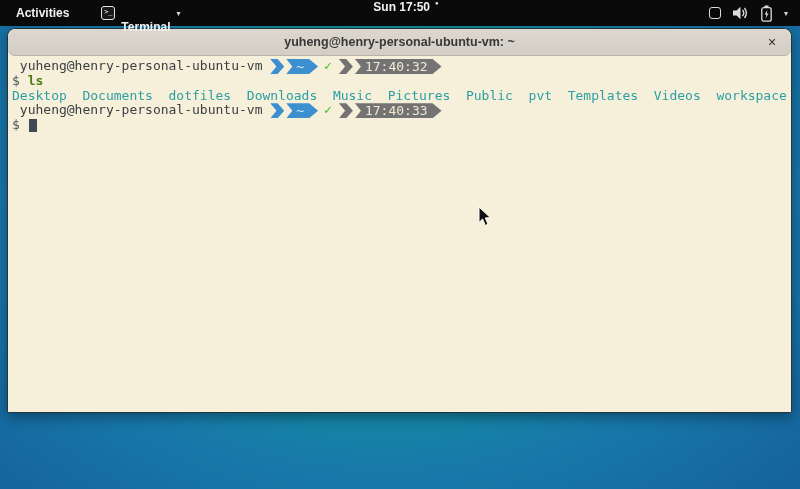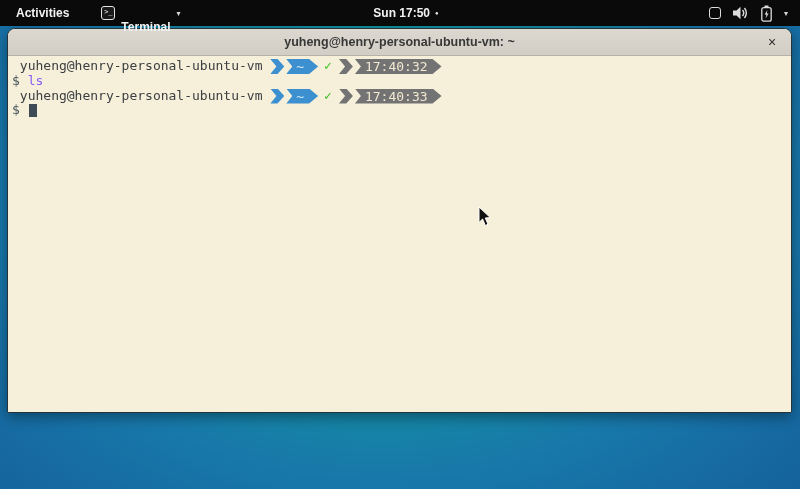--- a/index.html
+++ b/index.html
@@ -22,55 +22,55 @@
   .app-btn { display:flex; align-items:center; gap:6px; margin-left:14px; }
   .term-ico {
     width:14px; height:14px; border:1px solid #e4e4e4; border-radius:3px;
     font-family:"DejaVu Sans Mono", monospace; font-size:7px; line-height:11px;
     color:#fff; text-align:center; display:inline-block; background:#1a1a1a;
   }
   .app-label { font-weight:700;margin-top:27px; }
   .caret { font-size:8px; color:#d8d8d8; }
   .tb-center {
     position:absolute; left:0; right:0; top:0; height:26px;
-    display:flex; align-items:center; justify-content:center; gap:5px;
+    display:flex; justify-content:center; gap:5px;
     font-weight:700; pointer-events:none;padding-left:12px;
   }
   .notif-dot { font-size:6px; color:#e8e8e8; line-height:1; }
   .tb-right { position:absolute; right:8px; top:0; height:26px; display:flex; align-items:center; gap:11px; padding-right:4px; }
   .screen-ico { width:12px; height:12px; border:1.5px solid #dcdcdc; border-radius:3px; }
 
   
   .window {
     position:absolute; left:7px; top:28px; width:785px; height:385px;
     border:1px solid #24343c; border-radius:8px 8px 2px 2px;
     box-shadow:0 4px 14px rgba(0,20,30,.45);
     overflow:hidden; z-index:10; background:#f6efda;
   }
   .titlebar {
     height:27px; background:linear-gradient(#dcd8cf,#d2cec5);
     border-bottom:1px solid #b6b2a9;
-    display:flex; align-items:center; justify-content:center; position:relative;
+    display:flex; align-items:center; justify-content:center; position:relative;border-radius:7px;
   }
   .title { font-size:12.5px; font-weight:700; color:#383838; }
   .close-btn {
     position:absolute; right:10px; top:4px; width:18px; height:18px;
     font-size:14px; line-height:18px; text-align:center; color:#2e2e2e; cursor:default;
   }
 
   .screen {
     height:357px; background:#f6efda;
     font-family:"DejaVu Sans Mono", monospace; font-size:13px; line-height:14.8px;
     padding:3px 4px 12px 4px; color:#3c4043;
   }
   .line { height:14.8px; white-space:pre; display:flex; align-items:center; }
   .t-user { color:#3c4043; white-space:pre; }
   .t-out  { color:#2ba0a4; white-space:pre; }
   .t-dollar { color:#47545b; }
-  .t-cmd { color:#8b5cf6; }
+  .t-cmd { color:#4d7c0f;font-weight:bold; }
 
   
   .pl-chev {
     display:inline-block; width:14px; height:15px; margin-right:2px;
     clip-path:polygon(0 0, 52% 0, 100% 50%, 52% 100%, 0 100%, 44% 50%);
   }
   .pl-banner {
     display:inline-block; height:15px; line-height:15px;
     padding:0 14px 0 10px; position:relative;
     clip-path:polygon(0 0, calc(100% - 9px) 0, 100% 50%, calc(100% - 9px) 100%, 0 100%, 6px 50%);
@@ -134,20 +134,23 @@
       <span class="pl-banner blue">~</span>
       <span class="check">✓</span>
       <span class="pl-chev dark"></span>
       <span class="pl-banner dark">17:40:32</span>
     </div>
 
     <div class="line">
       <span class="t-dollar">$</span><span> </span><span class="t-cmd">ls</span>
     </div>
 
+    <div class="line">
+      <span class="t-out">Desktop  Documents  dotfiles  Downloads  Music  Pictures  Public  pvt  Templates  Videos  workspace</span>
+    </div>
 
     <div class="line">
       <span class="t-user"> yuheng@henry-personal-ubuntu-vm </span>
       <span class="pl-chev blue"></span>
       <span class="pl-banner blue">~</span>
       <span class="check">✓</span>
       <span class="pl-chev dark"></span>
       <span class="pl-banner dark">17:40:33</span>
     </div>
 

